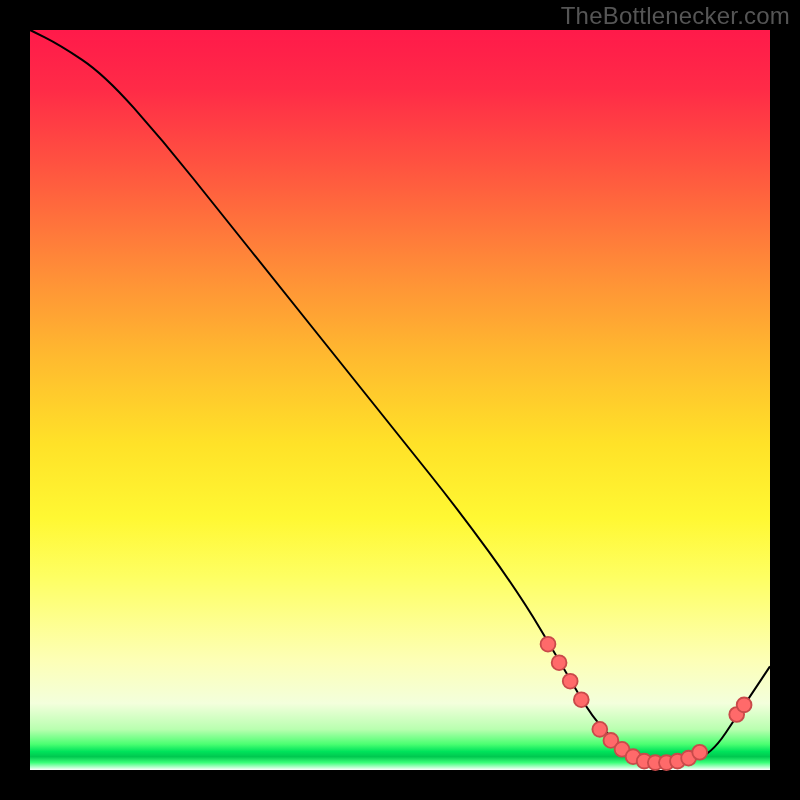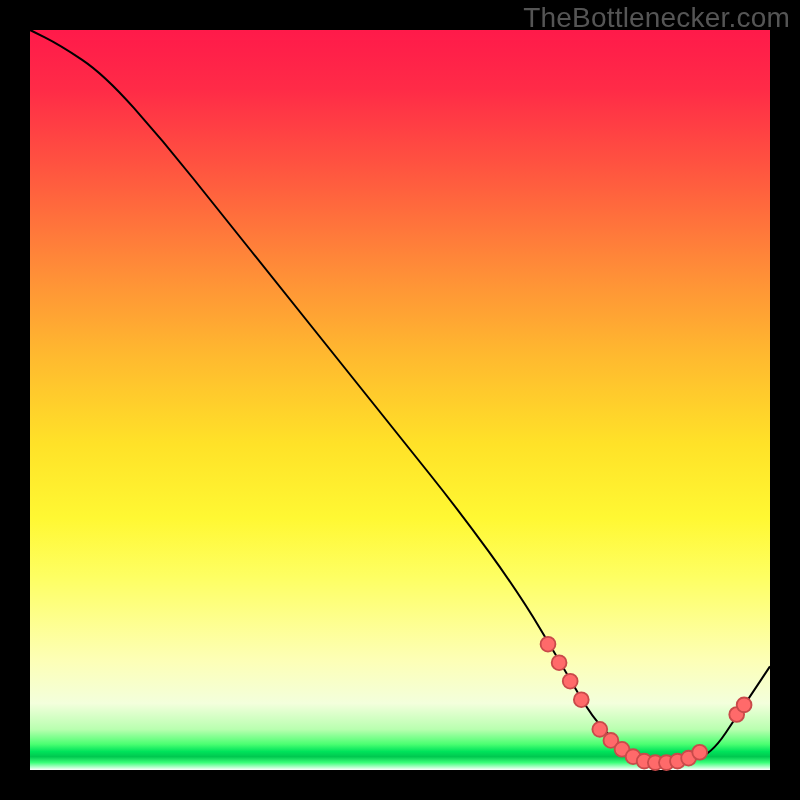--- a/index.html
+++ b/index.html
@@ -15,21 +15,21 @@
     position: relative;
     width: 800px;
     height: 800px;
     background: #000;
   }
   .attribution {
     position: absolute;
     top: 2px;
     right: 10px;
     color: #555;
-    font-size: 28px;
+    font-size: 24px;
     font-weight: 500;
     letter-spacing: 0.2px;
     z-index: 10;
   }
   .plot {
     position: absolute;
     left: 30px;
     top: 30px;
     width: 740px;
     height: 740px;

